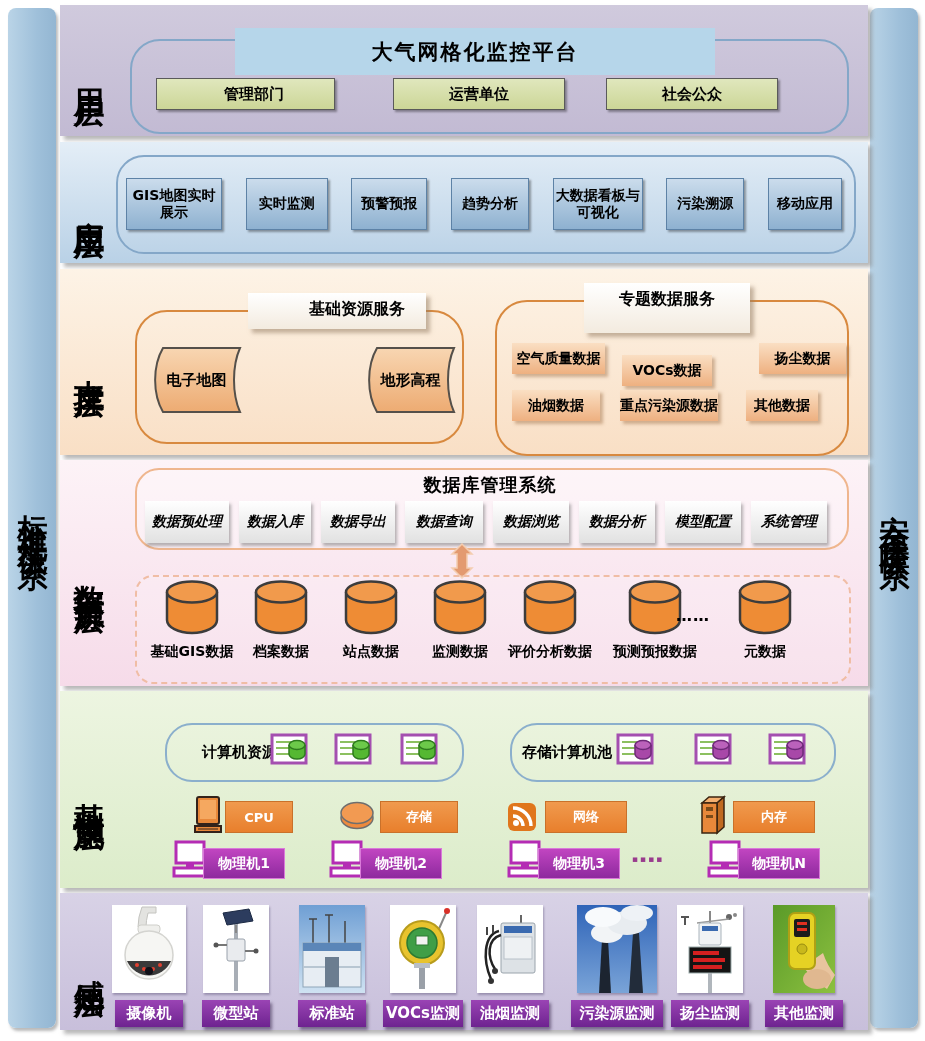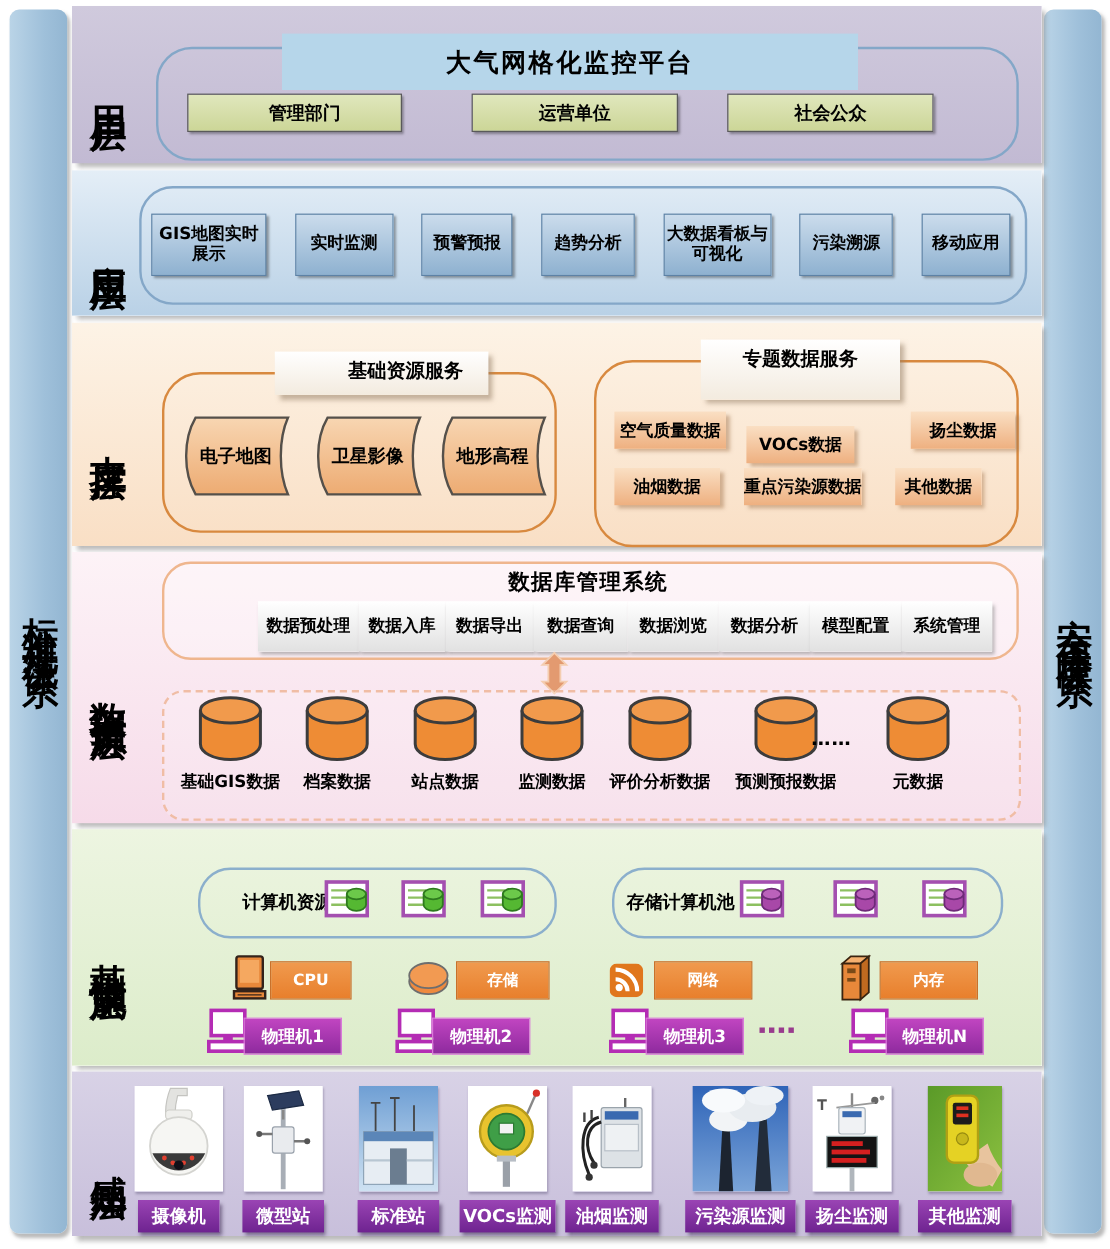--- a/index.html
+++ b/index.html
@@ -41,21 +41,21 @@
   .datastore{position:absolute;top:76px;width:97px;height:70px;}
   .datastore svg{position:absolute;left:0;top:0;}
   .datastore span{position:absolute;left:0;top:0;width:100%;height:100%;display:flex;align-items:center;justify-content:center;
     font-size:15px;font-weight:bold;}
   .theme-box{position:absolute;height:31px;display:flex;align-items:center;justify-content:center;
     font-size:14px;font-weight:bold;background:linear-gradient(180deg,#fadfc3,#eeb080);
     box-shadow:3px 3px 3px rgba(165,120,80,.5);}
   
   .db-rect{position:absolute;left:75px;top:8px;width:710px;height:78px;border:2px solid #efb68e;border-radius:24px;background:rgba(255,255,255,.25);}
   .db-title{position:absolute;left:75px;top:13px;width:710px;text-align:center;font-size:18px;font-weight:bold;letter-spacing:1px;}
-  .fn-row{position:absolute;left:85px;top:41px;width:682px;display:flex;justify-content:flex-end;}
+  .fn-row{position:absolute;left:85px;top:41px;width:682px;display:flex;justify-content:space-between;font-style:italic;}
   .fn-box{height:42px;display:flex;align-items:center;justify-content:center;font-size:14px;font-weight:bold;
     background:linear-gradient(180deg,#ffffff,#e1e1e1);box-shadow:2px 3px 3px rgba(110,110,110,.5);}
   .store-rect{position:absolute;left:75px;top:115px;width:712px;height:105px;border:2px dashed #f0bda5;border-radius:18px;background:rgba(255,255,255,.18);}
   .cyl{position:absolute;top:120px;width:54px;height:56px;}
   .cyl-label{position:absolute;top:183px;width:120px;text-align:center;font-size:14px;font-weight:bold;}
   .store-dots{position:absolute;left:616px;top:146px;font-size:16px;font-weight:bold;letter-spacing:1px;}
   .v-arrow{position:absolute;left:390px;top:83px;}
   
   .pool-rect{position:absolute;top:32px;height:55px;border:2px solid #8bafcc;border-radius:27px;}
   .pool-label{position:absolute;font-size:15px;font-weight:bold;}
@@ -105,39 +105,33 @@
       <div class="app-box" style="width:88px;">大数据看板与可视化</div>
       <div class="app-box" style="width:76px;">污染溯源</div>
       <div class="app-box" style="width:72px;">移动应用</div>
     </div>
   </div>
 
   <div class="band band-support">
     <span class="vtext layer-label">支撑层</span>
 
     <div class="group-rect" style="left:75px;top:41px;width:325px;height:130px;"></div>
-    <div class="group-title" style="left:169px;top:24px;width:138px;height:30px;padding-left:40px;">基础资源服务</div>
+    <div class="group-title" style="left:188px;top:24px;width:138px;height:30px;padding-left:40px;">基础资源服务</div>
 
     <div class="datastore" style="left:88px;">
       <svg width="97" height="70" viewBox="0 0 97 70">
         <defs>
             <linearGradient id="dsg" x1="0" y1="0" x2="0" y2="1">
           <stop offset="0" stop-color="#f8d6b2"></stop>
               <stop offset="1" stop-color="#edab72"></stop>
             </linearGradient>
           </defs>
         <path d="M15 3 H92 C84 21 84 49 92 67 H15 C4.5 49 4.5 21 15 3 Z" fill="url(#dsg)" stroke="#55504a" stroke-width="2"></path>
       </svg>
       <span>电子地图</span>
-    </div>
-    <div class="datastore" style="left:198px;">
-      <svg width="97" height="70" viewBox="0 0 97 70">
-        <path d="M15 3 H92 C84 21 84 49 92 67 H15 C4.5 49 4.5 21 15 3 Z" fill="url(#dsg)" stroke="#55504a" stroke-width="2"></path>
-      </svg>
-      <span>卫星影像</span>
     </div>
     <div class="datastore" style="left:302px;">
       <svg width="97" height="70" viewBox="0 0 97 70">
         <path d="M15 3 H92 C84 21 84 49 92 67 H15 C4.5 49 4.5 21 15 3 Z" fill="url(#dsg)" stroke="#55504a" stroke-width="2"></path>
       </svg>
       <span>地形高程</span>
     </div>
 
     <div class="group-rect" style="left:435px;top:31px;width:350px;height:152px;"></div>
     <div class="group-title" style="left:524px;top:14px;width:166px;height:44px;">专题数据服务</div>

